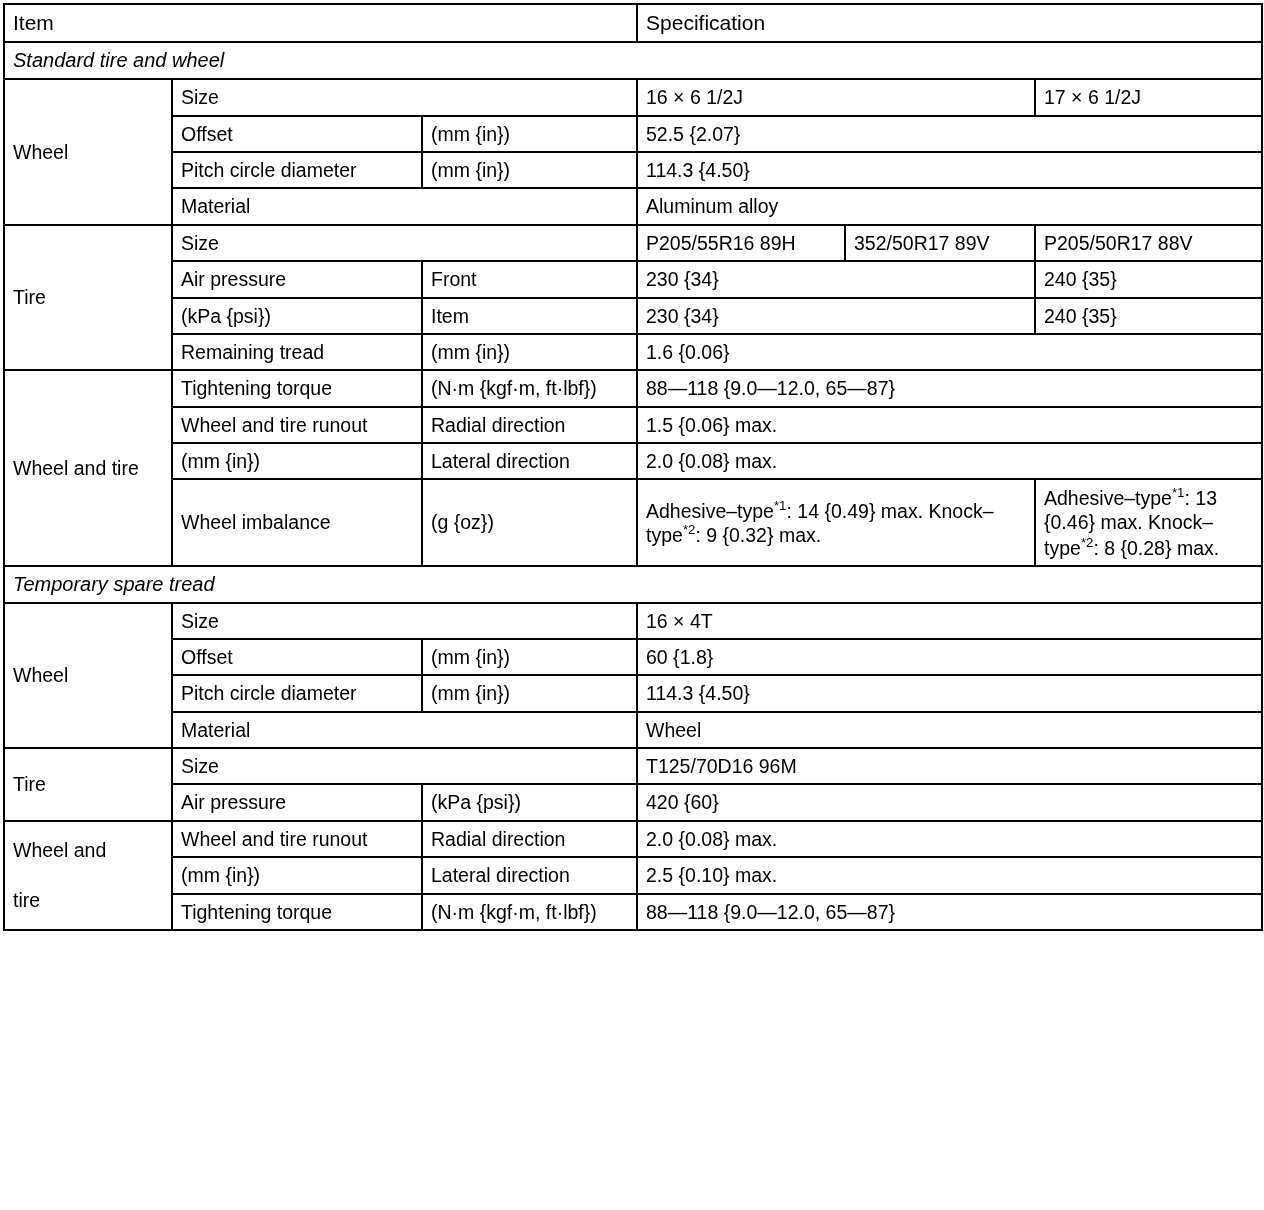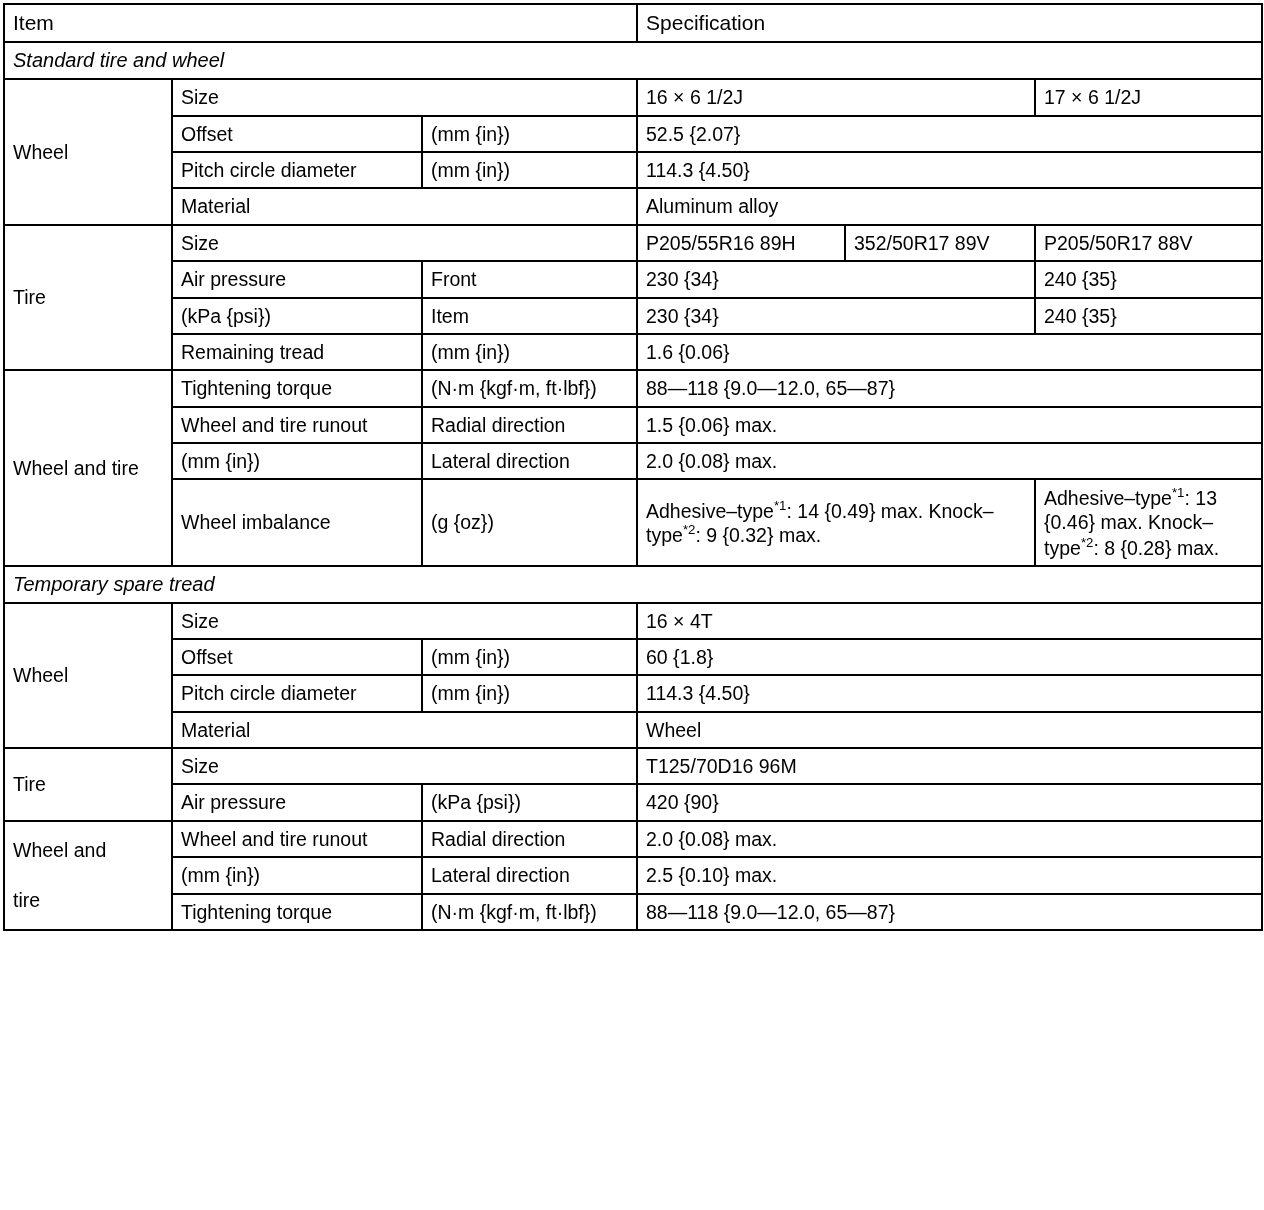--- a/index.html
+++ b/index.html
@@ -183,21 +183,21 @@
       </tr>
 
       <tr>
         <td class="group" rowspan="2">Tire</td>
         <td colspan="2">Size</td>
         <td colspan="3">T125/70D16 96M</td>
       </tr>
       <tr>
         <td>Air pressure</td>
         <td>(kPa {psi})</td>
-        <td colspan="3">420 {90}</td>
+        <td colspan="3">420 {60}</td>
       </tr>
 
       <tr>
         <td class="group" rowspan="3">
           <div>Wheel and</div>
           <div style="margin-top:26px">tire</div>
         </td>
         <td>Wheel and tire runout</td>
         <td>Radial direction</td>
         <td colspan="3">2.0 {0.08} max.</td>

